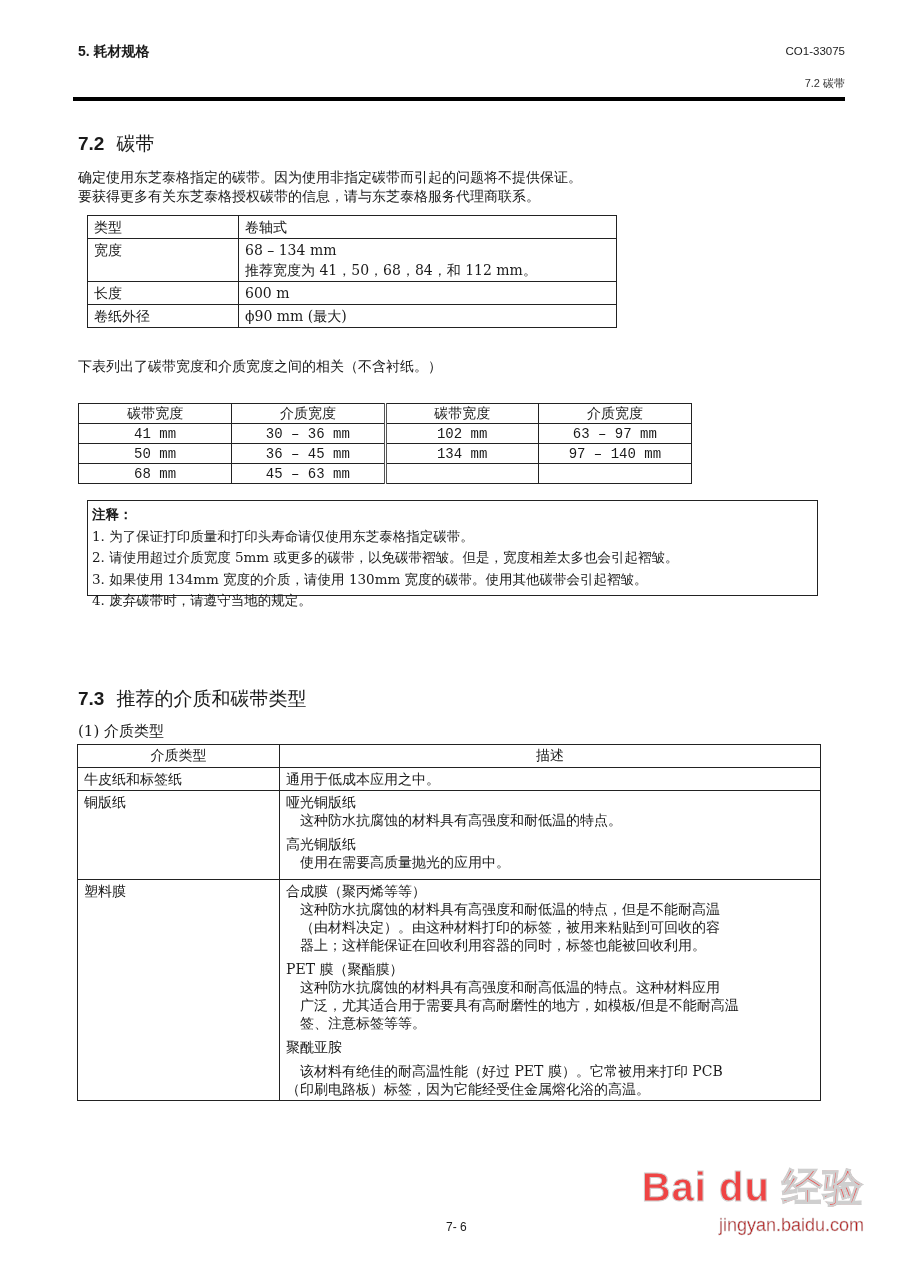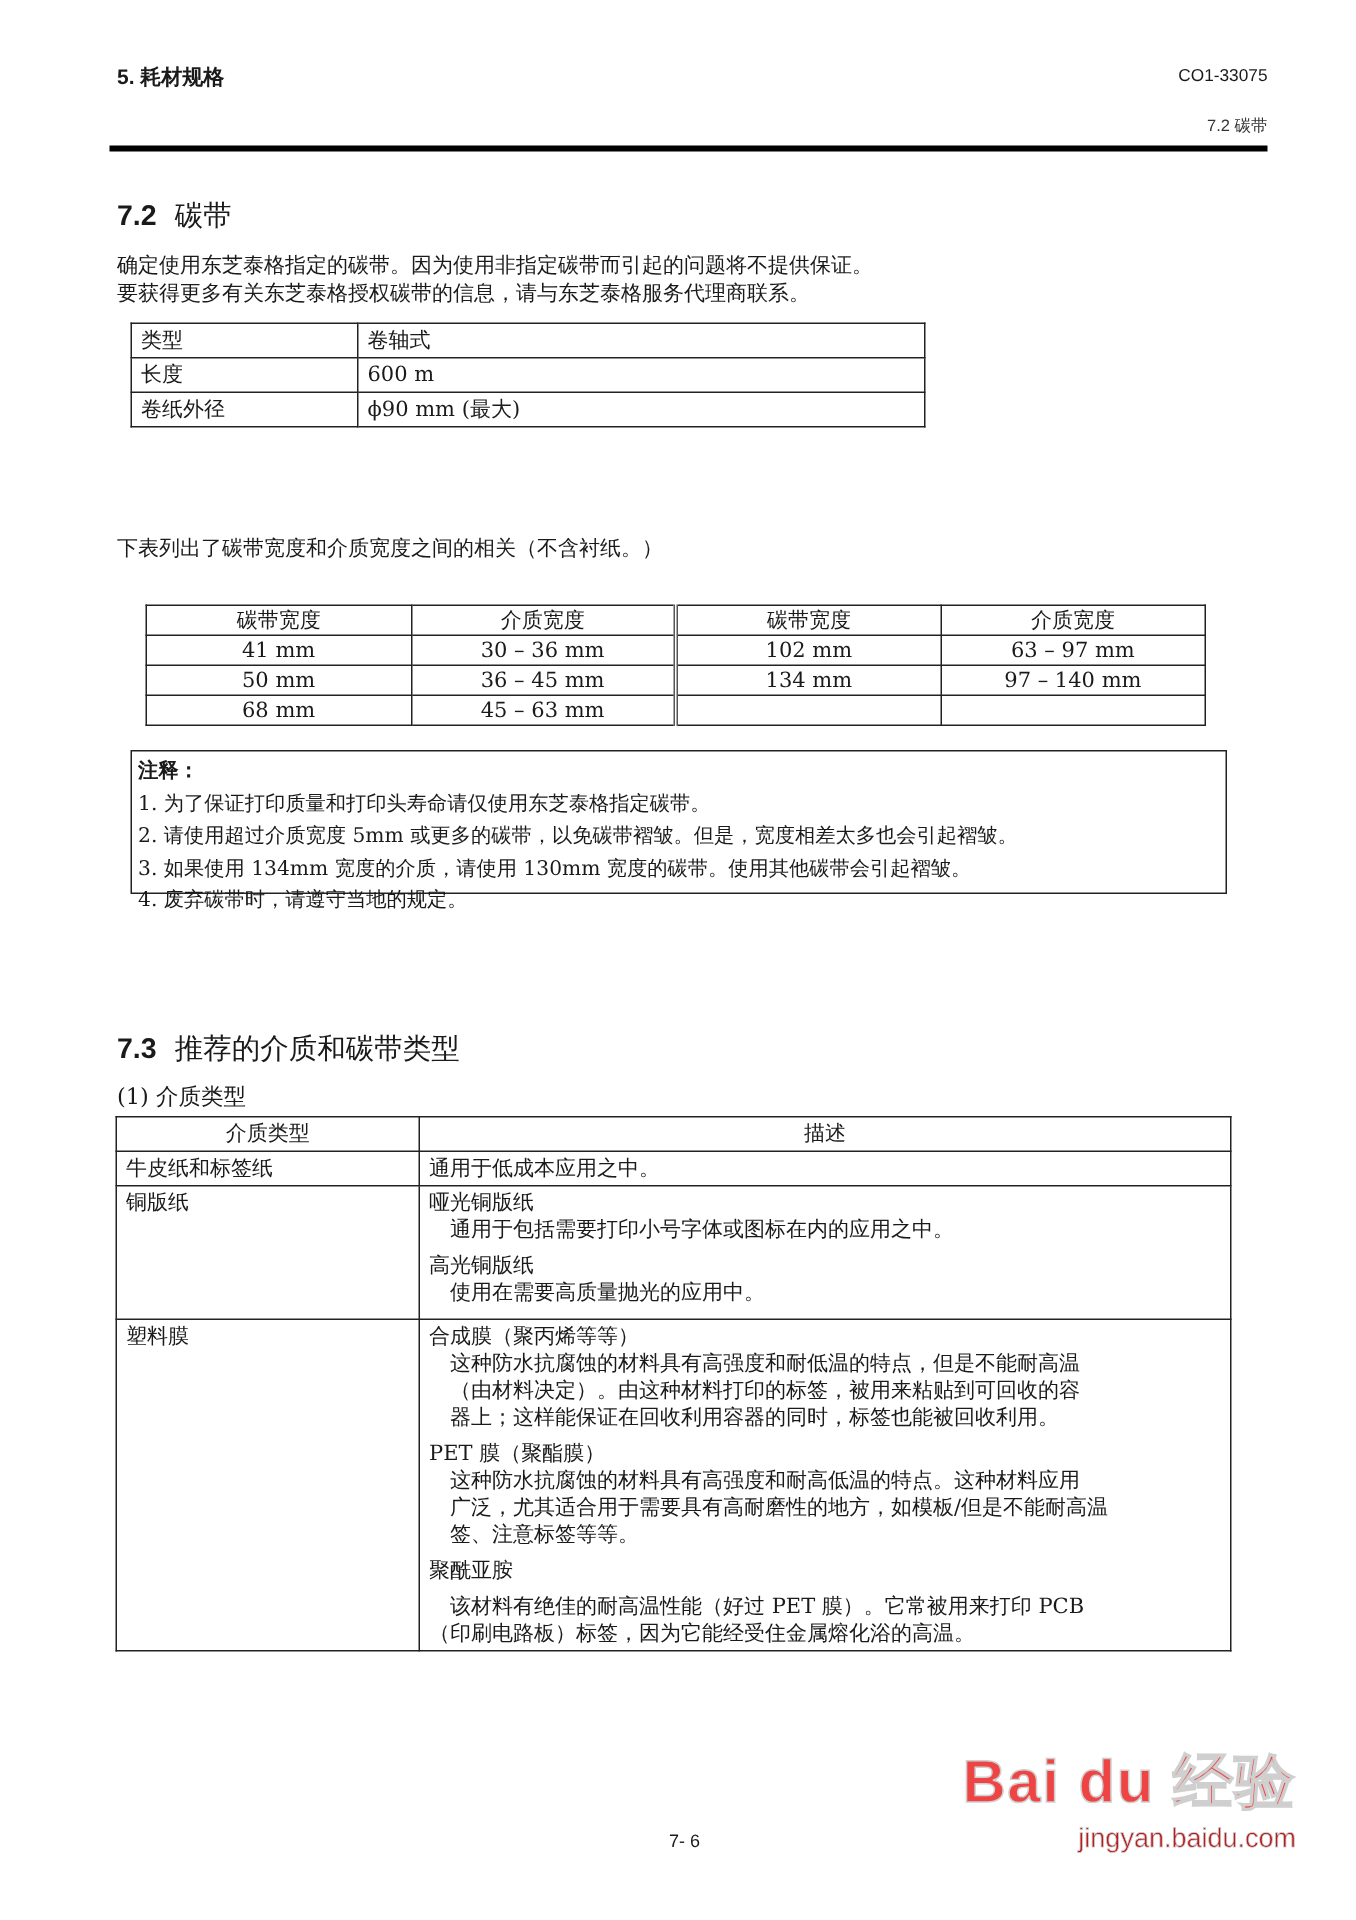--- a/index.html
+++ b/index.html
@@ -25,21 +25,21 @@
 
   table { border-collapse: collapse; font-size: 14px; }
   td, th { border: 1px solid #222; font-weight: normal; }
 
   
   .spec { left: 87px; top: 215px; width: 530px; }
   .spec td { padding: 1px 6px; line-height: 20px; vertical-align: top; }
   .spec td.k { width: 138px; }
 
   
-  .wt { left: 97px; top: 403px; width: 707px; text-align: center; }
+  .wt { left: 78px; top: 403px; width: 614px; text-align: center; font-family: Liberation Mono, monospace; }
   .wt td { height: 19px; line-height: 18px; padding: 0; width: 25%; }
   .wt td.div { border-right: 3px double #555; }
 
   
   .notes { left: 87px; top: 500px; width: 731px; height: 96px; border: 1px solid #222; box-sizing: border-box; padding: 3px 4px; font-size: 13.5px; line-height: 21.5px; }
   .notes .nt { font-weight: bold; }
 
   
   .mt { left: 77px; top: 744px; width: 744px; }
   .mt th { font-size: 14px; padding: 0; height: 22px; text-align: center; }
@@ -69,20 +69,27 @@
 <div class="abs" style="left:78px; top:168px;">
   <p class="line">确定使用东芝泰格指定的碳带。因为使用非指定碳带而引起的问题将不提供保证。</p>
   <p class="line">要获得更多有关东芝泰格授权碳带的信息，请与东芝泰格服务代理商联系。</p>
 </div>
 
 <table class="abs spec">
   <tbody>
       <tr>
     <td class="k">类型</td>
     <td>卷轴式</td>
+  </tr>
+  <tr>
+    <td class="k">宽度</td>
+    <td>
+      <div>68 – 134 mm</div>
+      <div>推荐宽度为 41，50，68，84，和 112 mm。</div>
+    </td>
   </tr>
   <tr>
     <td class="k">长度</td>
     <td>600 m</td>
   </tr>
   <tr>
     <td class="k">卷纸外径</td>
     <td>ϕ90 mm (最大)</td>
   </tr>
 </tbody>
@@ -139,21 +146,21 @@
     <th>描述</th>
   </tr>
   <tr>
     <td class="k">牛皮纸和标签纸</td>
     <td>通用于低成本应用之中。</td>
   </tr>
   <tr>
     <td class="k">铜版纸</td>
     <td>
       <p class="sub">哑光铜版纸</p>
-      <p class="ind">通用于包括需要打印小号字体或图标在内的应用之中。</p>
+      <p class="ind">这种防水抗腐蚀的材料具有高强度和耐低温的特点。</p>
       <div class="gap"></div>
       <p class="sub">高光铜版纸</p>
       <p class="ind">使用在需要高质量抛光的应用中。</p>
       <div class="gap"></div>
     </td>
   </tr>
   <tr>
     <td class="k">塑料膜</td>
     <td>
       <p class="sub">合成膜（聚丙烯等等）</p>

